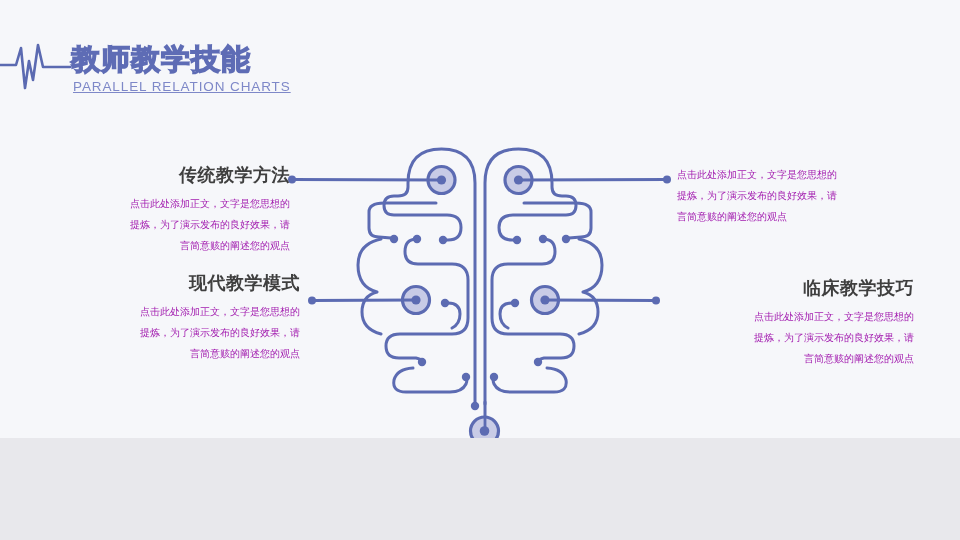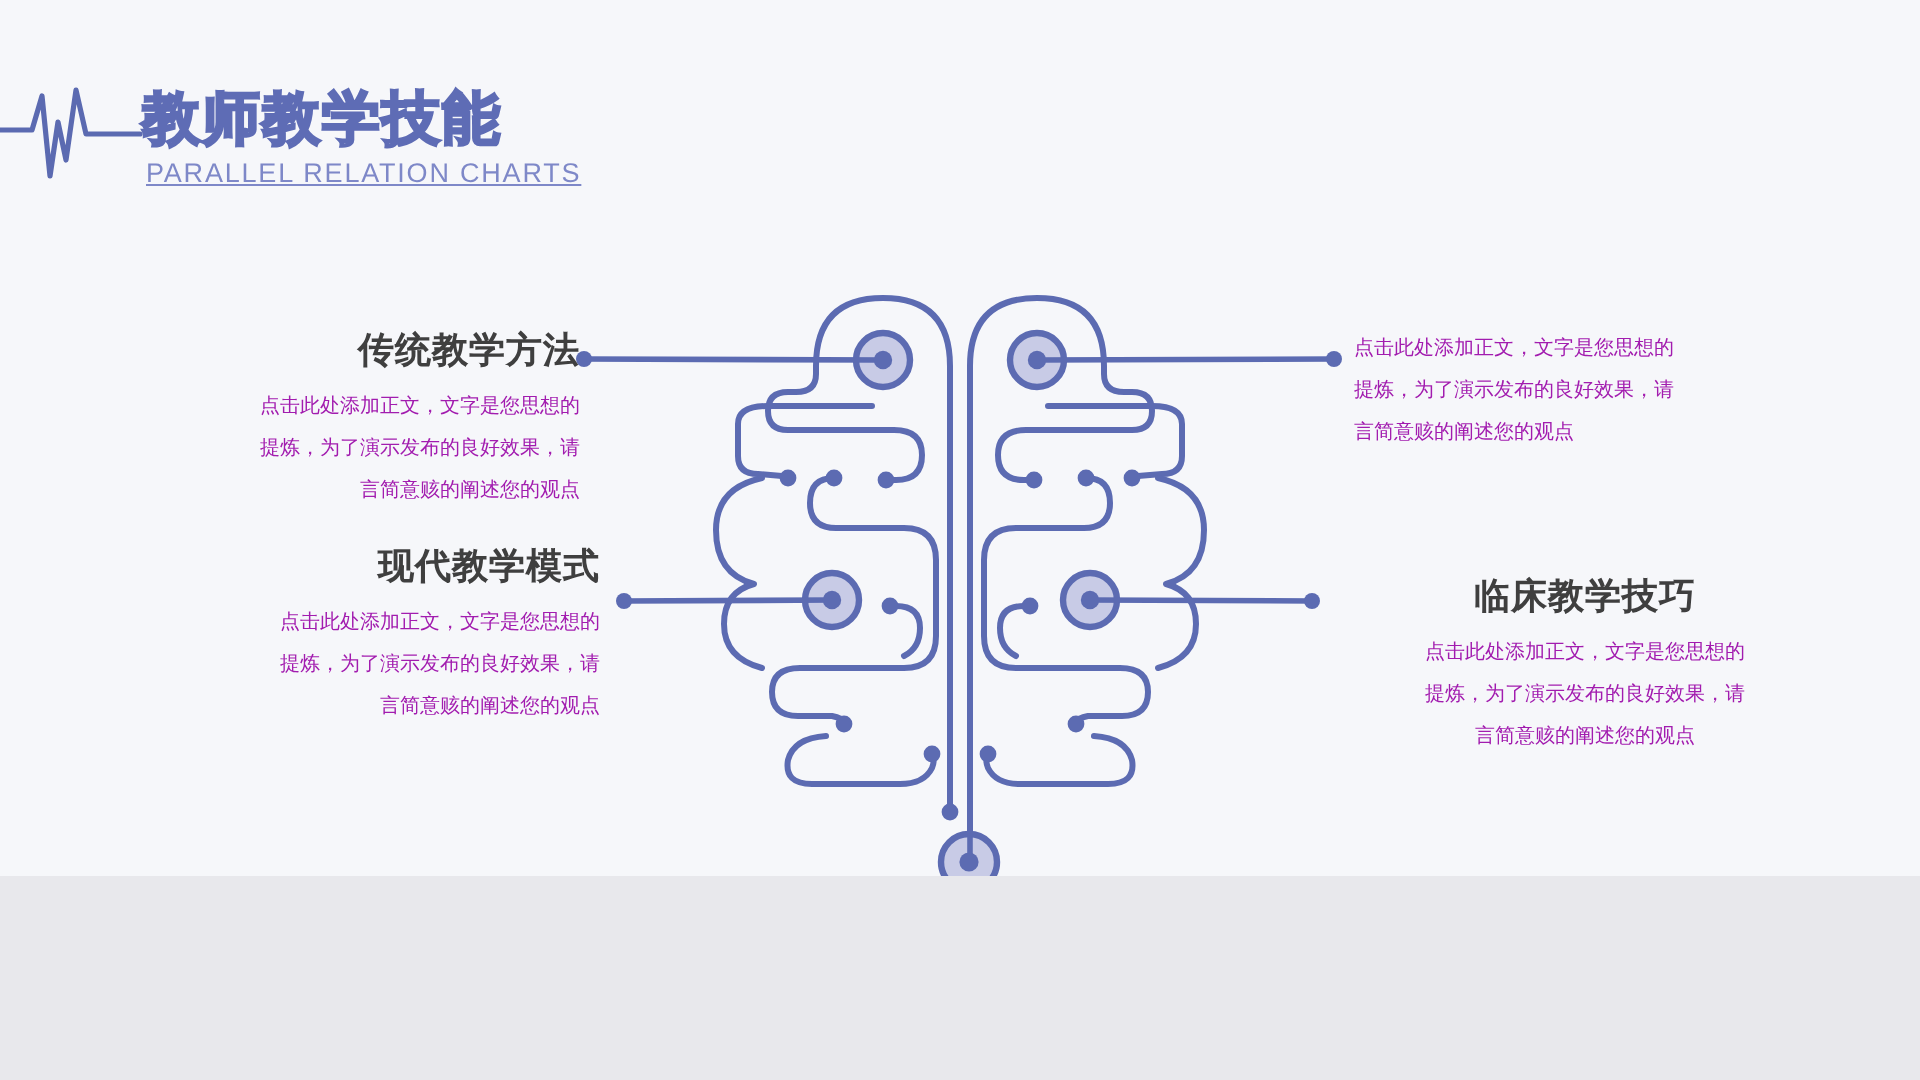--- a/index.html
+++ b/index.html
@@ -22,21 +22,21 @@
   }
   .info{position:absolute;width:243px;font-family:Liberation Serif, serif;}
   .info .ttl{
     margin:0 0 7px 0;font-size:18px;font-weight:bold;
     color:#3F3F3F;letter-spacing:0.5px;line-height:22px;
   }
   .info .line{font-size:10px;line-height:21px;color:#a21caf;white-space:nowrap;}
   .pos-tl{left:47px;top:164px;text-align:right;}
   .pos-bl{left:57px;top:272px;text-align:right;}
   .pos-tr{left:677px;top:164px;text-align:left;}
-  .pos-br{left:671px;top:287px;text-align:center;}
+  .pos-br{left:671px;top:277px;text-align:right;}
   .center-label{
     position:absolute;left:384px;top:455px;width:200px;text-align:right;
     font-size:18px;font-weight:bold;color:#3A3A3A;letter-spacing:0.5px;
   }
 </style>
 </head>
 <body>
 
 <div class="slide">
 

